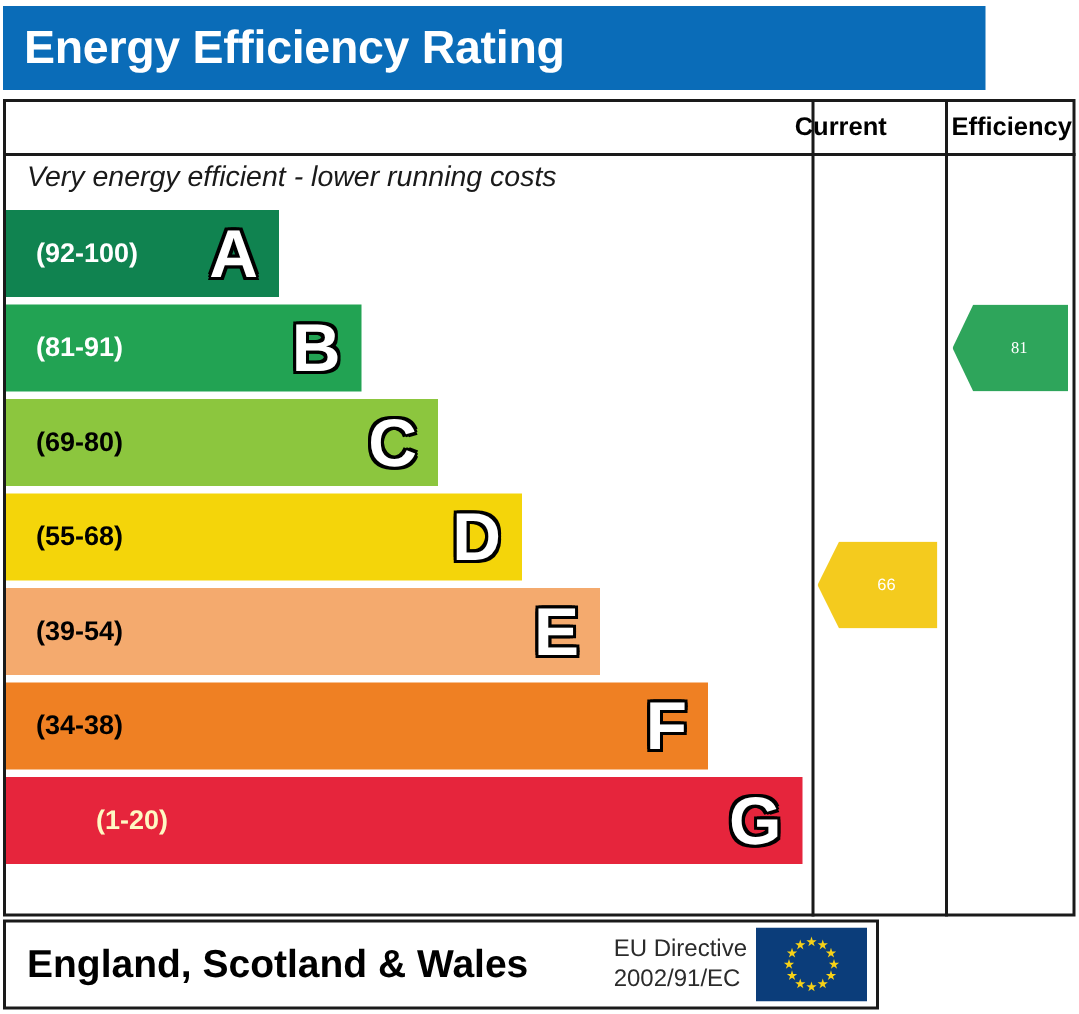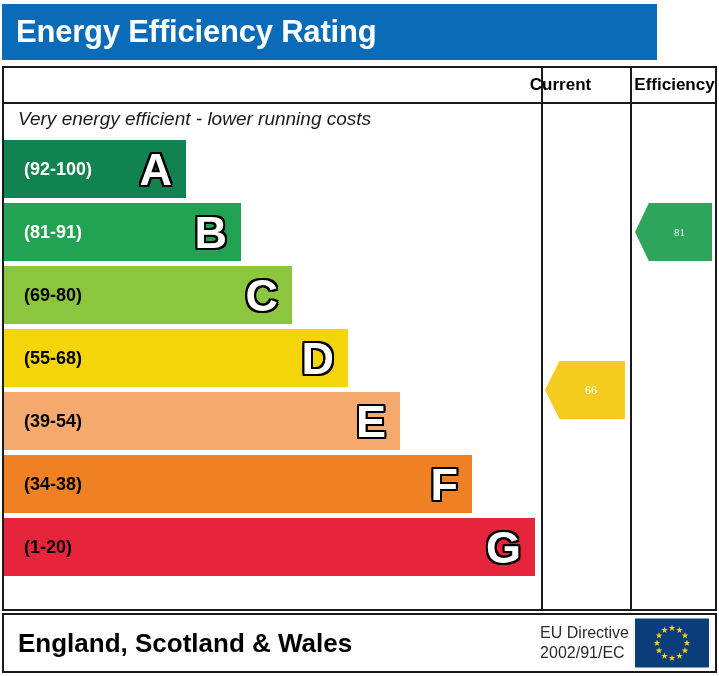--- a/index.html
+++ b/index.html
@@ -151,21 +151,21 @@
     font-weight: normal;
     padding-left: 12px;
     box-sizing: border-box;
   }
 
   
   .footer {
     position: absolute;
     left: 2px;
     top: 613px;
-    width: 715px;
+    width: 584px;
     height: 60px;
     border: 2px solid #1a1a1a;
     box-sizing: border-box;
     background: #ffffff;
   }
   .footer-title {
     position: absolute;
     left: 14px;
     top: 50%;
     transform: translateY(-50%);
@@ -233,21 +233,21 @@
       </div>
       <div class="band" style="top: 252px; width: 396px; background: rgb(244, 170, 110);">
         <span class="band-range" style="color: rgb(0, 0, 0);">(39-54)</span>
         <span class="band-letter">E</span>
       </div>
       <div class="band" style="top: 315px; width: 468px; background: rgb(239, 128, 35);">
         <span class="band-range" style="color: rgb(0, 0, 0);">(34-38)</span>
         <span class="band-letter">F</span>
       </div>
       <div class="band" style="top: 378px; width: 531px; background: rgb(230, 37, 60);">
-        <span class="band-range" style="color: #000000;">(1-20)</span>
+        <span class="band-range" style="color: #fef9c3; margin-left: 40px;">(1-20)</span>
         <span class="band-letter">G</span>
       </div>
     </div>
 
   <div id="arrow-layer">
       <div class="arrow" style="left: 545px; width: 80px; top: 329px; background: rgb(244, 203, 30); margin-top: 32px;">
         <span class="arrow-value" style="color: rgb(255, 255, 255);">66</span>
       </div>
       <div class="arrow" style="left: 635px; width: 77px; top: 203px; background: rgb(46, 165, 91);">
         <span class="arrow-value" style="color: rgb(255, 255, 255); font-family: Liberation Serif, serif;">81</span>

